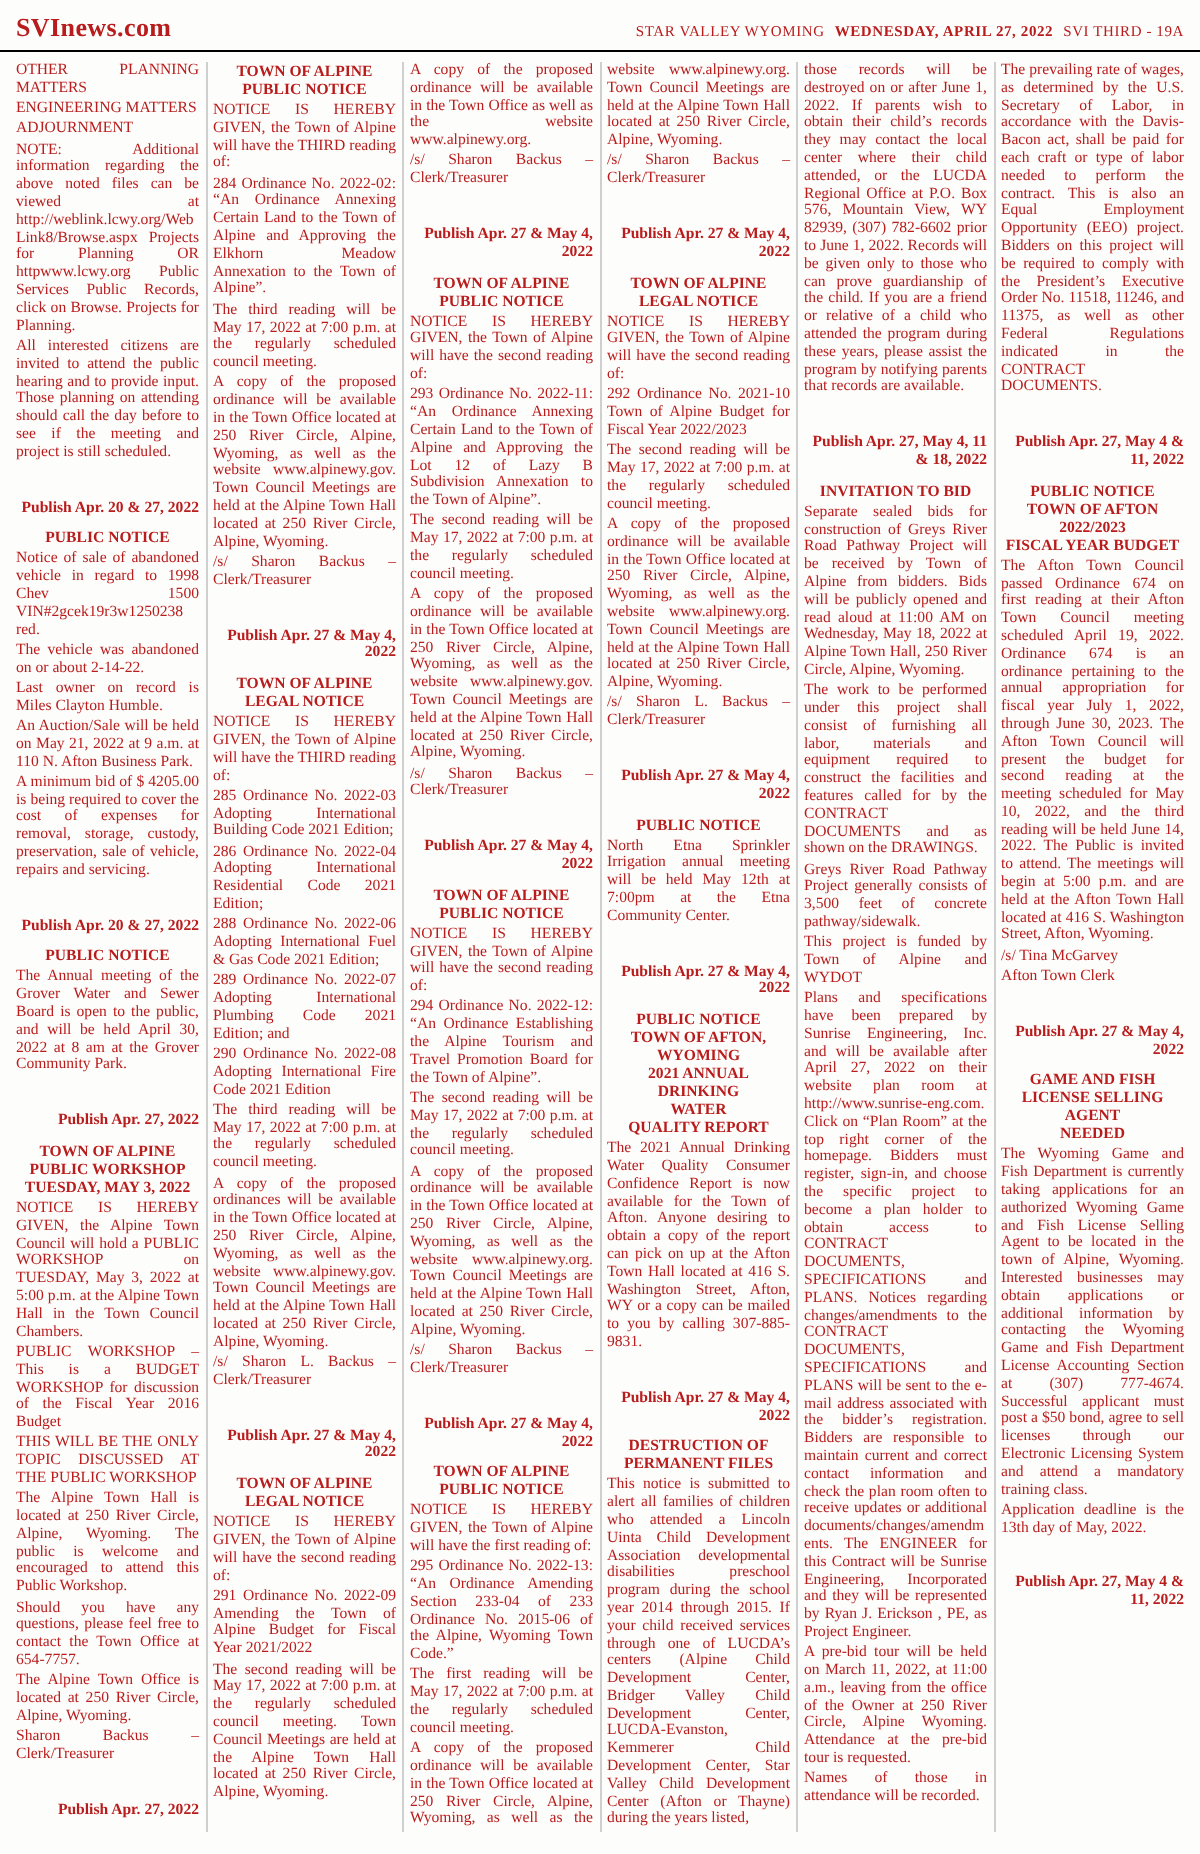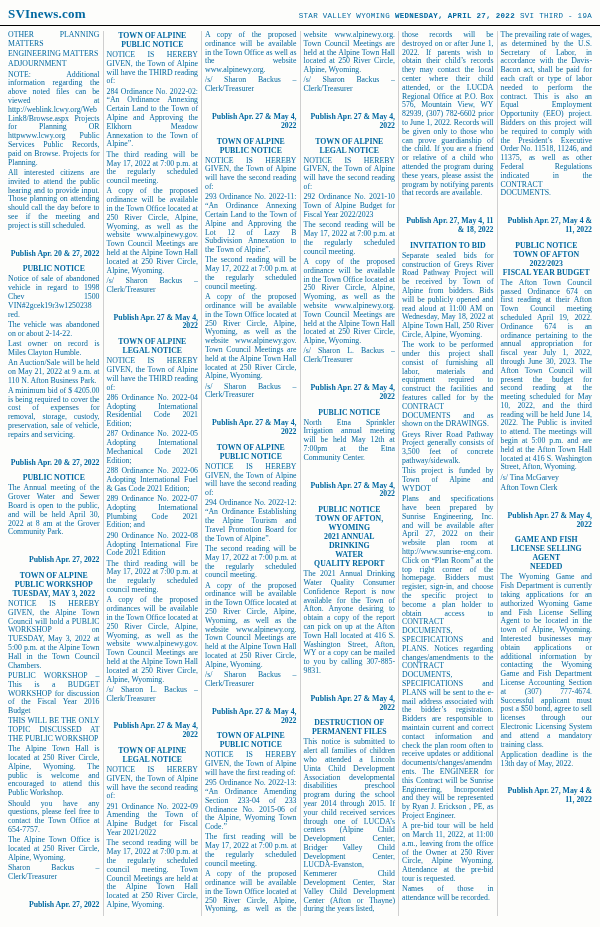--- a/index.html
+++ b/index.html
@@ -1,27 +1,27 @@
 <!DOCTYPE html>
 <html><head>
 <meta charset="utf-8">
 <style>
   html,body{margin:0;padding:0;background:#e8e8e8;}
   .page{
-    width:600px;height:927px;margin:0 auto;background:#fdfdfb;color:#0369a1;
+    width:600px;height:927px;margin:0 auto;background:#fdfdfb;color:#b91c1c;
     font-family:"Liberation Serif","DejaVu Serif",serif;
     box-sizing:border-box;overflow:hidden;position:relative;
   }
   .masthead{
     display:flex;align-items:baseline;justify-content:space-between;
     padding:6px 8px 3px 8px;border-bottom:1.5px solid #000;
   }
   .site{font-weight:bold;font-size:13px;letter-spacing:.2px;font-family:"Liberation Serif",serif;}
   .mast-right{font-size:7.5px;letter-spacing:.3px;white-space:nowrap;}
-  .mast-right .seg{margin-left:5px;font-family:Liberation Mono, monospace;}
+  .mast-right .seg{margin-left:5px;}
   .mast-right .b{font-weight:bold;}
   .columns{
     box-sizing:border-box;height:896px;padding:5px 8px 6px 8px;
     column-count:6;column-gap:7px;column-fill:auto;
     column-rule:1px solid #cfcfcf;
     overflow:hidden;
     font-size:7.8px;line-height:8.8px;text-align:justify;
   }
   .notice{margin:0 0 6px 0;}
   .nh{
@@ -39,21 +39,21 @@
     <span class="site">SVInews.com</span>
     <span class="mast-right"><span class="seg">STAR VALLEY WYOMING</span><span class="seg b">WEDNESDAY, APRIL 27, 2022</span><span class="seg">SVI THIRD - 19A</span></span>
   </div>
   <div class="columns">
   <section class="notice">
 
     <div class="nb">
           <p class="para">OTHER PLANNING MATTERS</p>
           <p class="para">ENGINEERING MATTERS</p>
           <p class="para">ADJOURNMENT</p>
-          <p class="para">NOTE: Additional information regarding the above noted files can be viewed at http://weblink.lcwy.org/WebLink8/Browse.aspx Projects for Planning OR httpwww.lcwy.org Public Services Public Records, paid on Browse. Projects for Planning.</p>
+          <p class="para">NOTE: Additional information regarding the above noted files can be viewed at http://weblink.lcwy.org/WebLink8/Browse.aspx Projects for Planning OR httpwww.lcwy.org Public Services Public Records, click on Browse. Projects for Planning.</p>
           <p class="para">All interested citizens are invited to attend the public hearing and to provide input. Those planning on attending should call the day before to see if the meeting and project is still scheduled.</p>
         </div>
     <p class="pub">Publish Apr. 20 &amp; 27, 2022</p>
   </section>
 
   <section class="notice">
     <h2 class="nh">PUBLIC NOTICE</h2>
     <div class="nb">
           <p class="para">Notice of sale of abandoned vehicle in regard to 1998 Chev 1500 VIN#2gcek19r3w1250238 red.</p>
           <p class="para">The vehicle was abandoned on or about 2-14-22.</p>
@@ -99,22 +99,22 @@
           <p class="para">/s/ Sharon Backus – Clerk/Treasurer</p>
         </div>
     <p class="pub">Publish Apr. 27 &amp; May 4, 2022</p>
   </section>
 
   <section class="notice">
     <h2 class="nh">TOWN OF ALPINE
 LEGAL NOTICE</h2>
     <div class="nb">
           <p class="para">NOTICE IS HEREBY GIVEN, the Town of Alpine will have the THIRD reading of:</p>
+          <p class="para">285 Ordinance No. 2022-03 Adopting International Building Code 2021 Edition;</p>
           <p class="para">286 Ordinance No. 2022-04 Adopting International Residential Code 2021 Edition;</p>
-          <p class="para">287 Ordinance No. 2022-05 Adopting International Mechanical Code 2021 Edition;</p>
           <p class="para">288 Ordinance No. 2022-06 Adopting International Fuel &amp; Gas Code 2021 Edition;</p>
           <p class="para">289 Ordinance No. 2022-07 Adopting International Plumbing Code 2021 Edition; and</p>
           <p class="para">290 Ordinance No. 2022-08 Adopting International Fire Code 2021 Edition</p>
           <p class="para">The third reading will be May 17, 2022 at 7:00 p.m. at the regularly scheduled council meeting.</p>
           <p class="para">A copy of the proposed ordinances will be available in the Town Office located at 250 River Circle, Alpine, Wyoming, as well as the website www.alpinewy.gov. Town Council Meetings are held at the Alpine Town Hall located at 250 River Circle, Alpine, Wyoming.</p>
           <p class="para">/s/ Sharon L. Backus – Clerk/Treasurer</p>
         </div>
     <p class="pub">Publish Apr. 27 &amp; May 4, 2022</p>
   </section>
 

